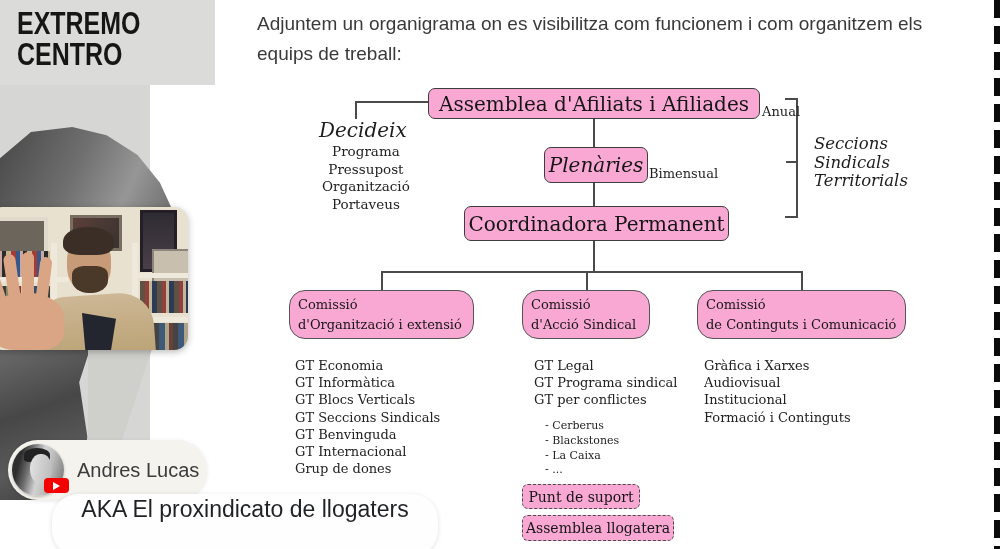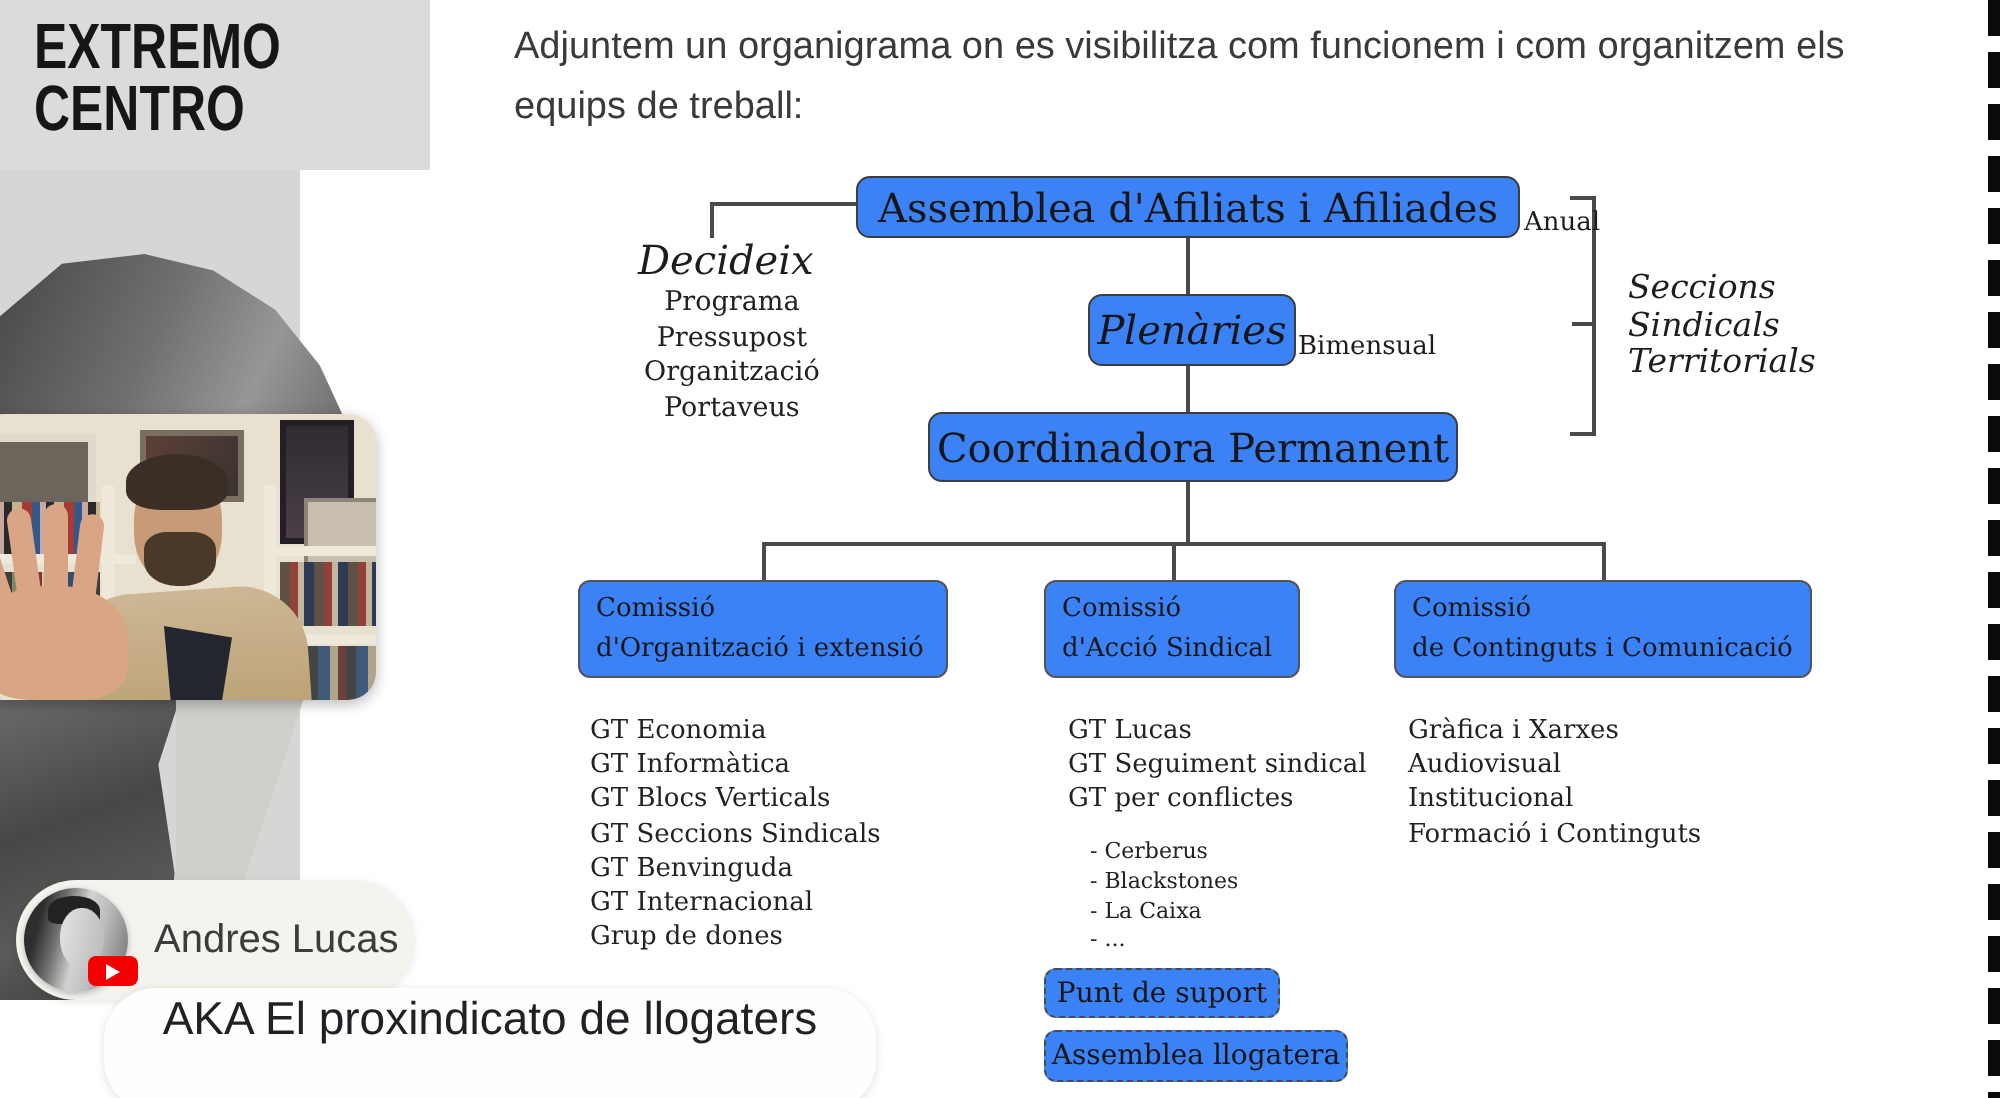--- a/index.html
+++ b/index.html
@@ -62,26 +62,26 @@
   .yt-tri{width:0;height:0;border-left:7px solid #fff;border-top:4px solid transparent;border-bottom:4px solid transparent;}
   .presenter-name{left:77px;top:440px;height:60px;display:flex;align-items:center;
             font-size:20px;font-weight:500;color:#3c3c3c;}
   .caption-box{left:52px;top:494px;width:386px;height:62px;border-radius:26px;background:#fefefe;
             box-shadow:0 1px 5px rgba(0,0,0,.12);display:flex;align-items:flex-start;justify-content:center;}
   .caption-text{margin-top:2px;font-size:23px;font-weight:500;color:#1f2125;}
 
   
   .slide-title{left:257px;top:9px;width:700px;font-size:19px;line-height:30px;color:#3a3a3a;}
 
-  .node{border:1.5px solid #3d3d3d;border-radius:7px;background:#3b82f6;color:#161616;
+  .node{border:1.5px solid #3d3d3d;border-radius:7px;background:#f9a8d4;color:#161616;
         display:flex;align-items:center;justify-content:center;font-family:"DejaVu Serif",serif;}
   .node-root{left:428px;top:88px;width:330px;height:29px;font-size:20px;}
   .node-plenaries{left:544px;top:147px;width:102px;height:34px;font-size:20px;font-style:italic;}
   .node-coord{left:464px;top:206px;width:263px;height:33px;font-size:20px;}
-  .node-com{top:290px;height:49px;border:1.3px solid #555;border-radius:6px;font-size:13px;line-height:20px;
+  .node-com{top:290px;height:49px;border:1.3px solid #555;border-radius:16px;font-size:13px;line-height:20px;
         flex-direction:column;align-items:flex-start;justify-content:center;padding:0 8px;box-sizing:border-box;}
   .node-com1{left:289px;width:185px;}
   .node-com2{left:522px;width:128px;}
   .node-com3{left:697px;width:209px;}
   .node-dashed{border:1.5px dashed #4a4a4a;border-radius:6px;font-size:14px;}
   .node-punt{left:522px;top:484px;width:116px;height:23px;}
   .node-assllog{left:522px;top:515px;width:150px;height:24px;}
 
   .line{background:#4a4a4a;}
   .label-freq{font-family:"DejaVu Serif",serif;font-size:13px;color:#1d1d1d;}
@@ -196,22 +196,22 @@
   <div class="abs gt-col gt-col1">
     <div>GT Economia</div>
     <div>GT Informàtica</div>
     <div>GT Blocs Verticals</div>
     <div>GT Seccions Sindicals</div>
     <div>GT Benvinguda</div>
     <div>GT Internacional</div>
     <div>Grup de dones</div>
   </div>
   <div class="abs gt-col gt-col2">
-    <div>GT Lucas</div>
-    <div>GT Seguiment sindical</div>
+    <div>GT Legal</div>
+    <div>GT Programa sindical</div>
     <div>GT per conflictes</div>
   </div>
   <div class="abs gt-sub">
     <div>- Cerberus</div>
     <div>- Blackstones</div>
     <div>- La Caixa</div>
     <div>- ...</div>
   </div>
   <div class="abs gt-col gt-col3">
     <div>Gràfica i Xarxes</div>

